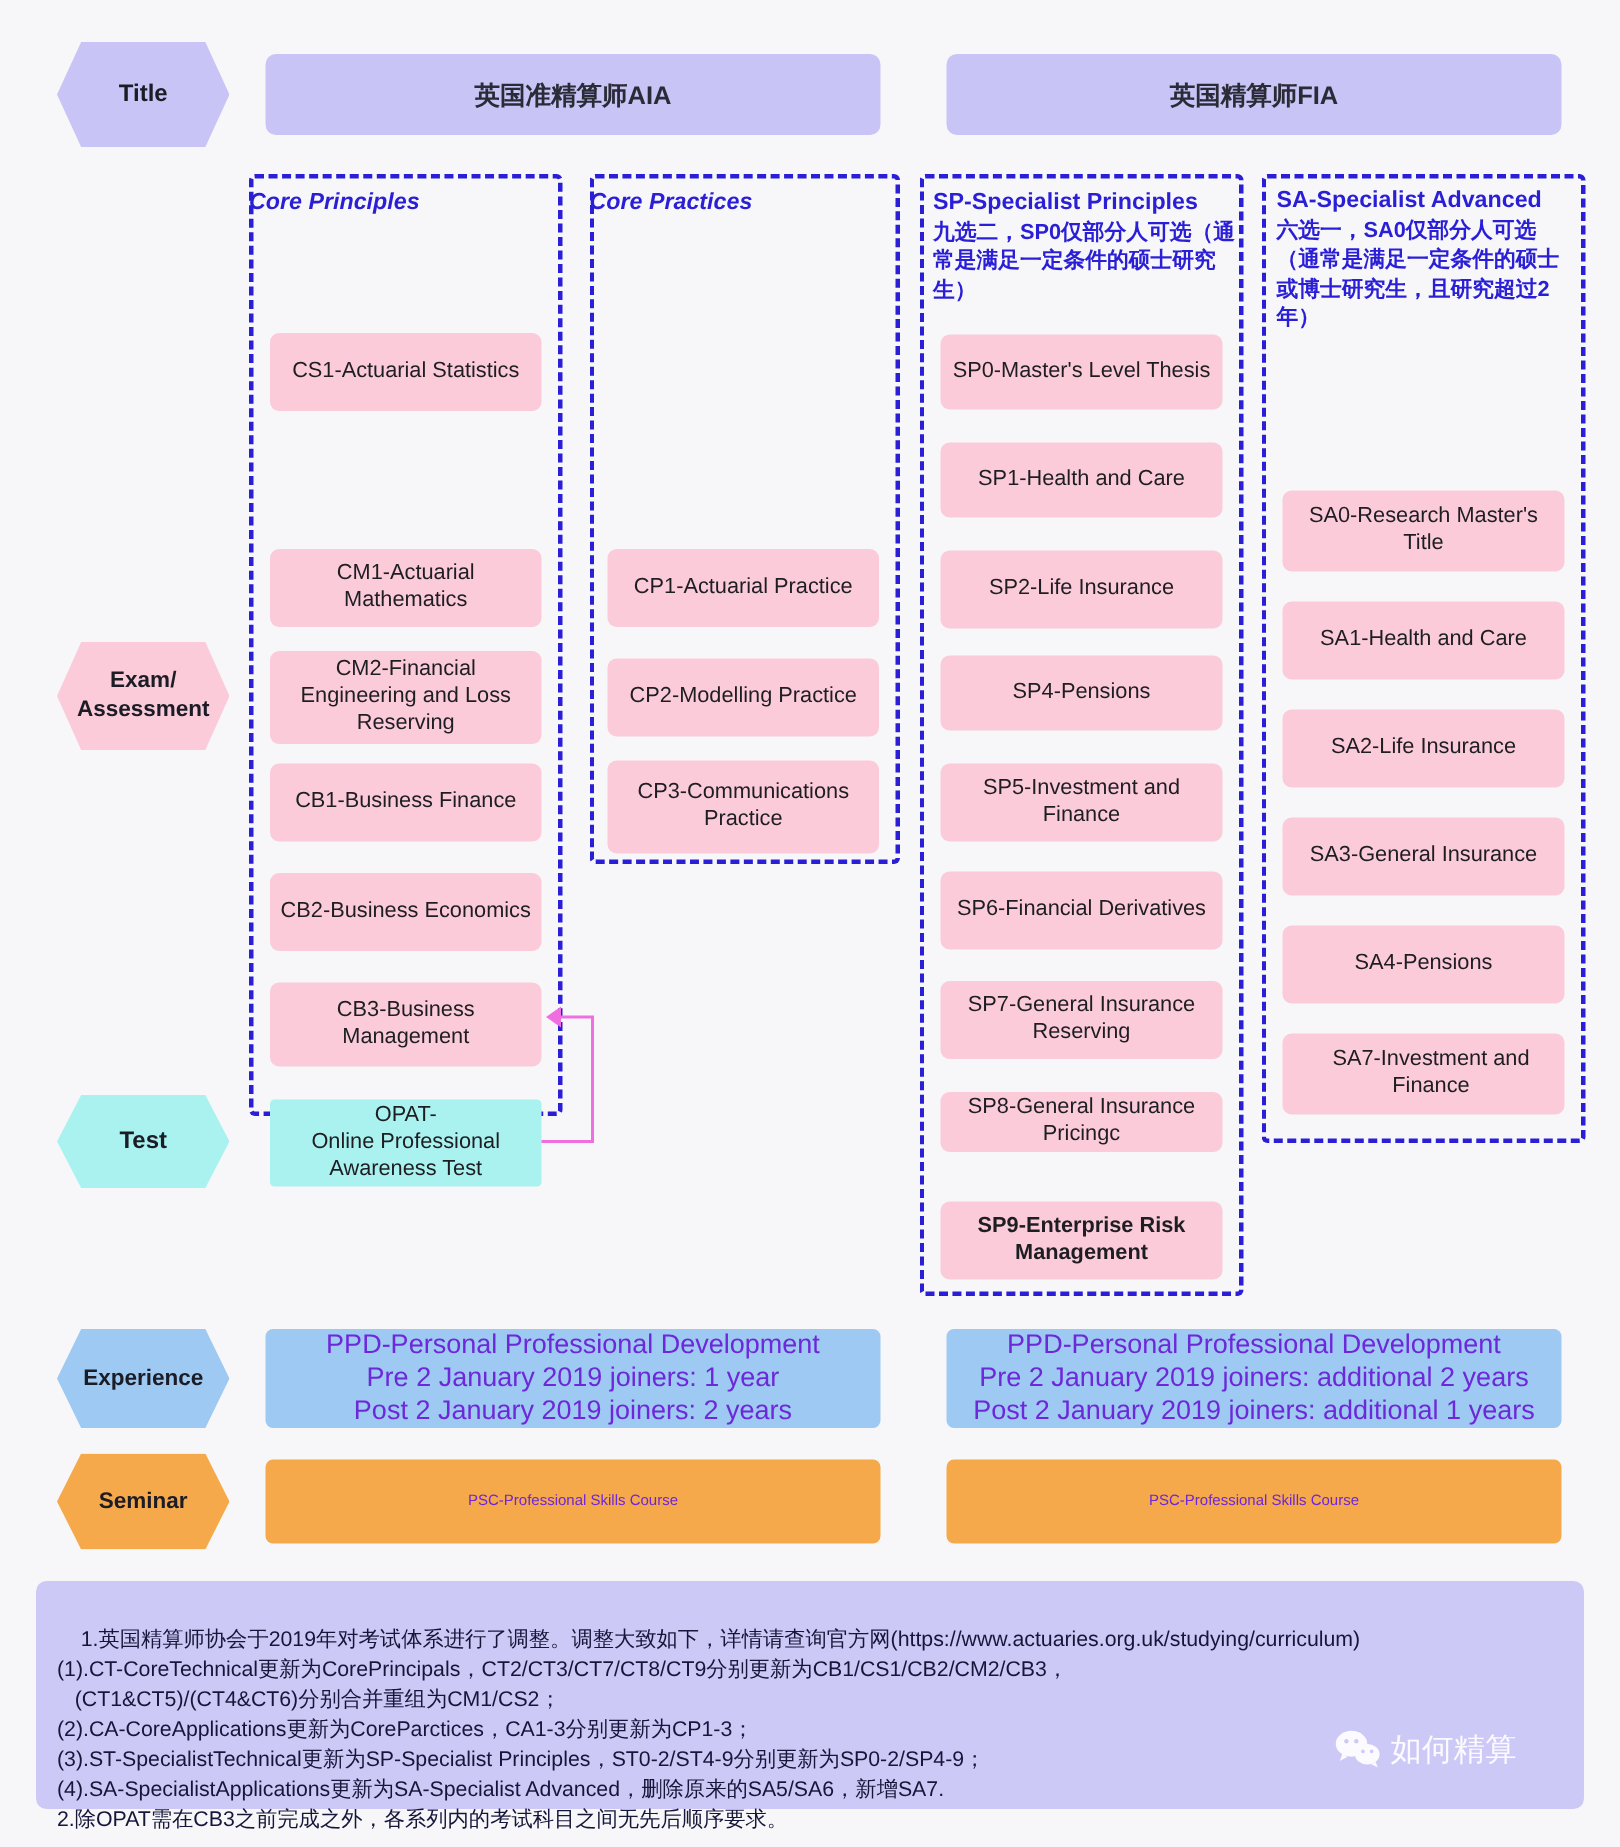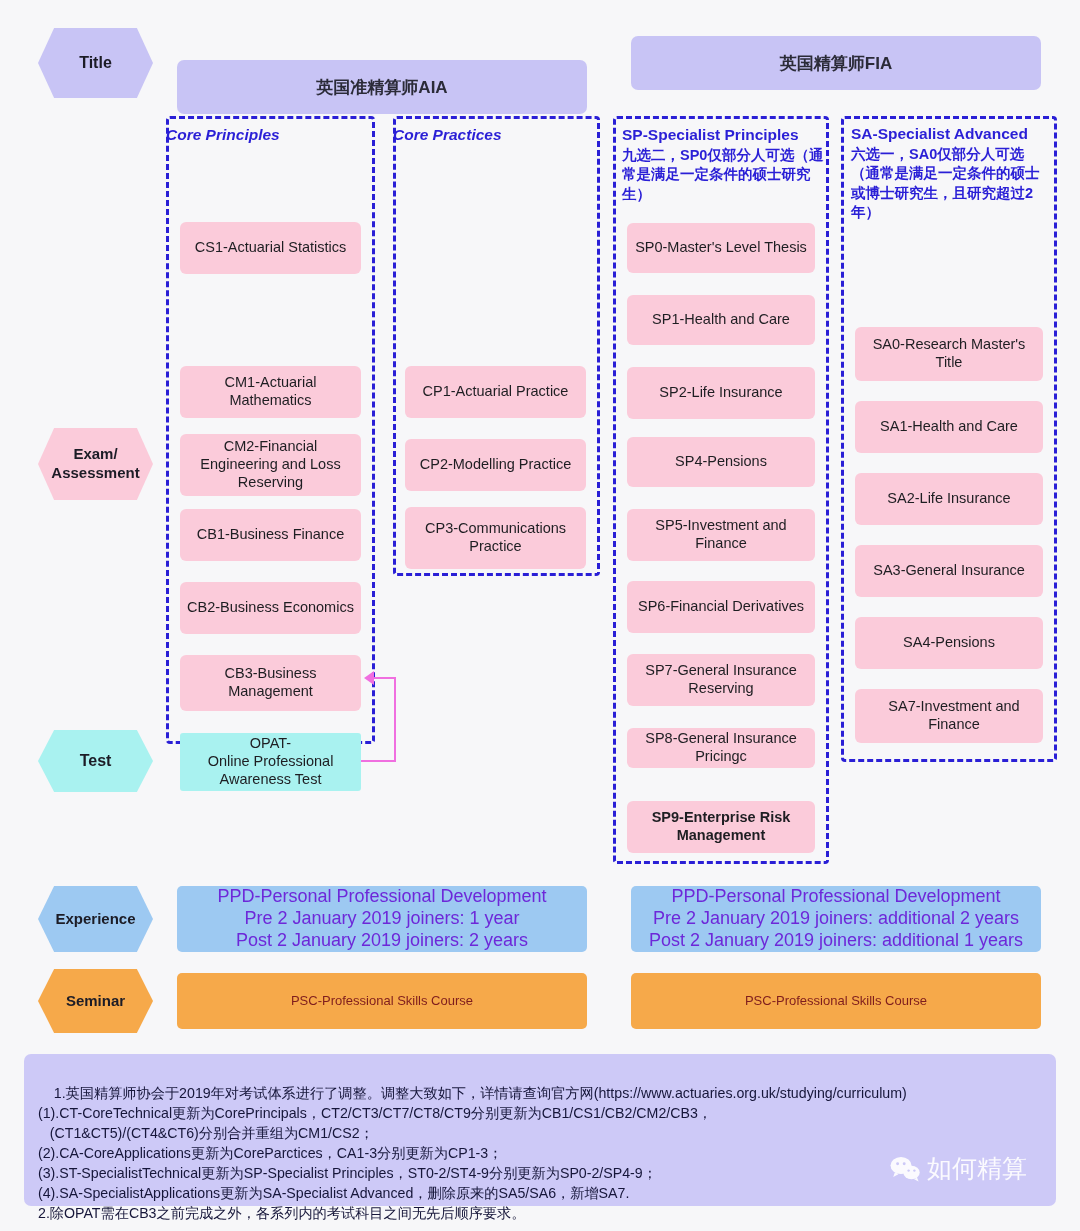--- a/index.html
+++ b/index.html
@@ -58,40 +58,40 @@
     border-radius: 6px;
     display: flex; align-items: center; justify-content: center;
     text-align: center;
     font-size: 14.5px;
     color: #1e1e22;
     line-height: 1.22;
     padding: 2px 6px;
   }
   .pill.test { background: #a9f2f0; }
   .pill.exp  { background: #9dc9f2; color:#6d28d9; font-size:18px; }
-  .pill.sem  { background: #f6a94a; color:#7f1d1d; font-size:13px; }
+  .pill.sem  { background: #f6a94a; color:#6d28d9; font-size:10px; }
 
   
   .conn { position: absolute; background: #f06fe0; }
 
   
   .footnote {
     position: absolute;
     background: #cdc9f7;
     border-radius: 7px;
     padding: 9px 14px 10px 14px;
     color: #16163a;
     font-size: 14.2px;
     line-height: 1.41;
     white-space: pre;
   }
   .wechat {
     position: absolute;
     display: flex; align-items: center; gap: 7px;
-    color: #ffffff; font-size: 25px; font-weight: 500;
+    color: #ffffff; font-size: 21px; font-weight: 500;
     opacity: .92;
   }
   .wechat svg { display:block; }
 </style>
 </head>
 <body>
 
 <div id="root">
 
   <div class="hex" style="left:38px; top:28px; width:115px; height:70px; background:#c8c4f5; font-size:16px;">
@@ -108,21 +108,21 @@
   </div>
 
   <div class="hex" style="left:38px; top:886px; width:115px; height:66px; background:#9dc9f2; font-size:15px;">
     <span>Experience</span>
   </div>
 
   <div class="hex" style="left:38px; top:969px; width:115px; height:64px; background:#f6a94a; font-size:15px;">
     <span>Seminar</span>
   </div>
 
-  <div class="titlebar" style="left:177px; top:36px; width:410px; height:54px;margin-top:24px;">
+  <div class="titlebar" style="left:177px; top:36px; width:410px; height:54px;">
     <span>英国准精算师AIA</span>
   </div>
   <div class="titlebar" style="left:631px; top:36px; width:410px; height:54px;">
     <span>英国精算师FIA</span>
   </div>
 
   <div class="groupbox" style="left:166px; top:116px; width:209px; height:628px;"></div>
   <div class="grouphead center" style="left:166px; top:125px; width:209px;">
     <span>Core Principles</span>
   </div>

